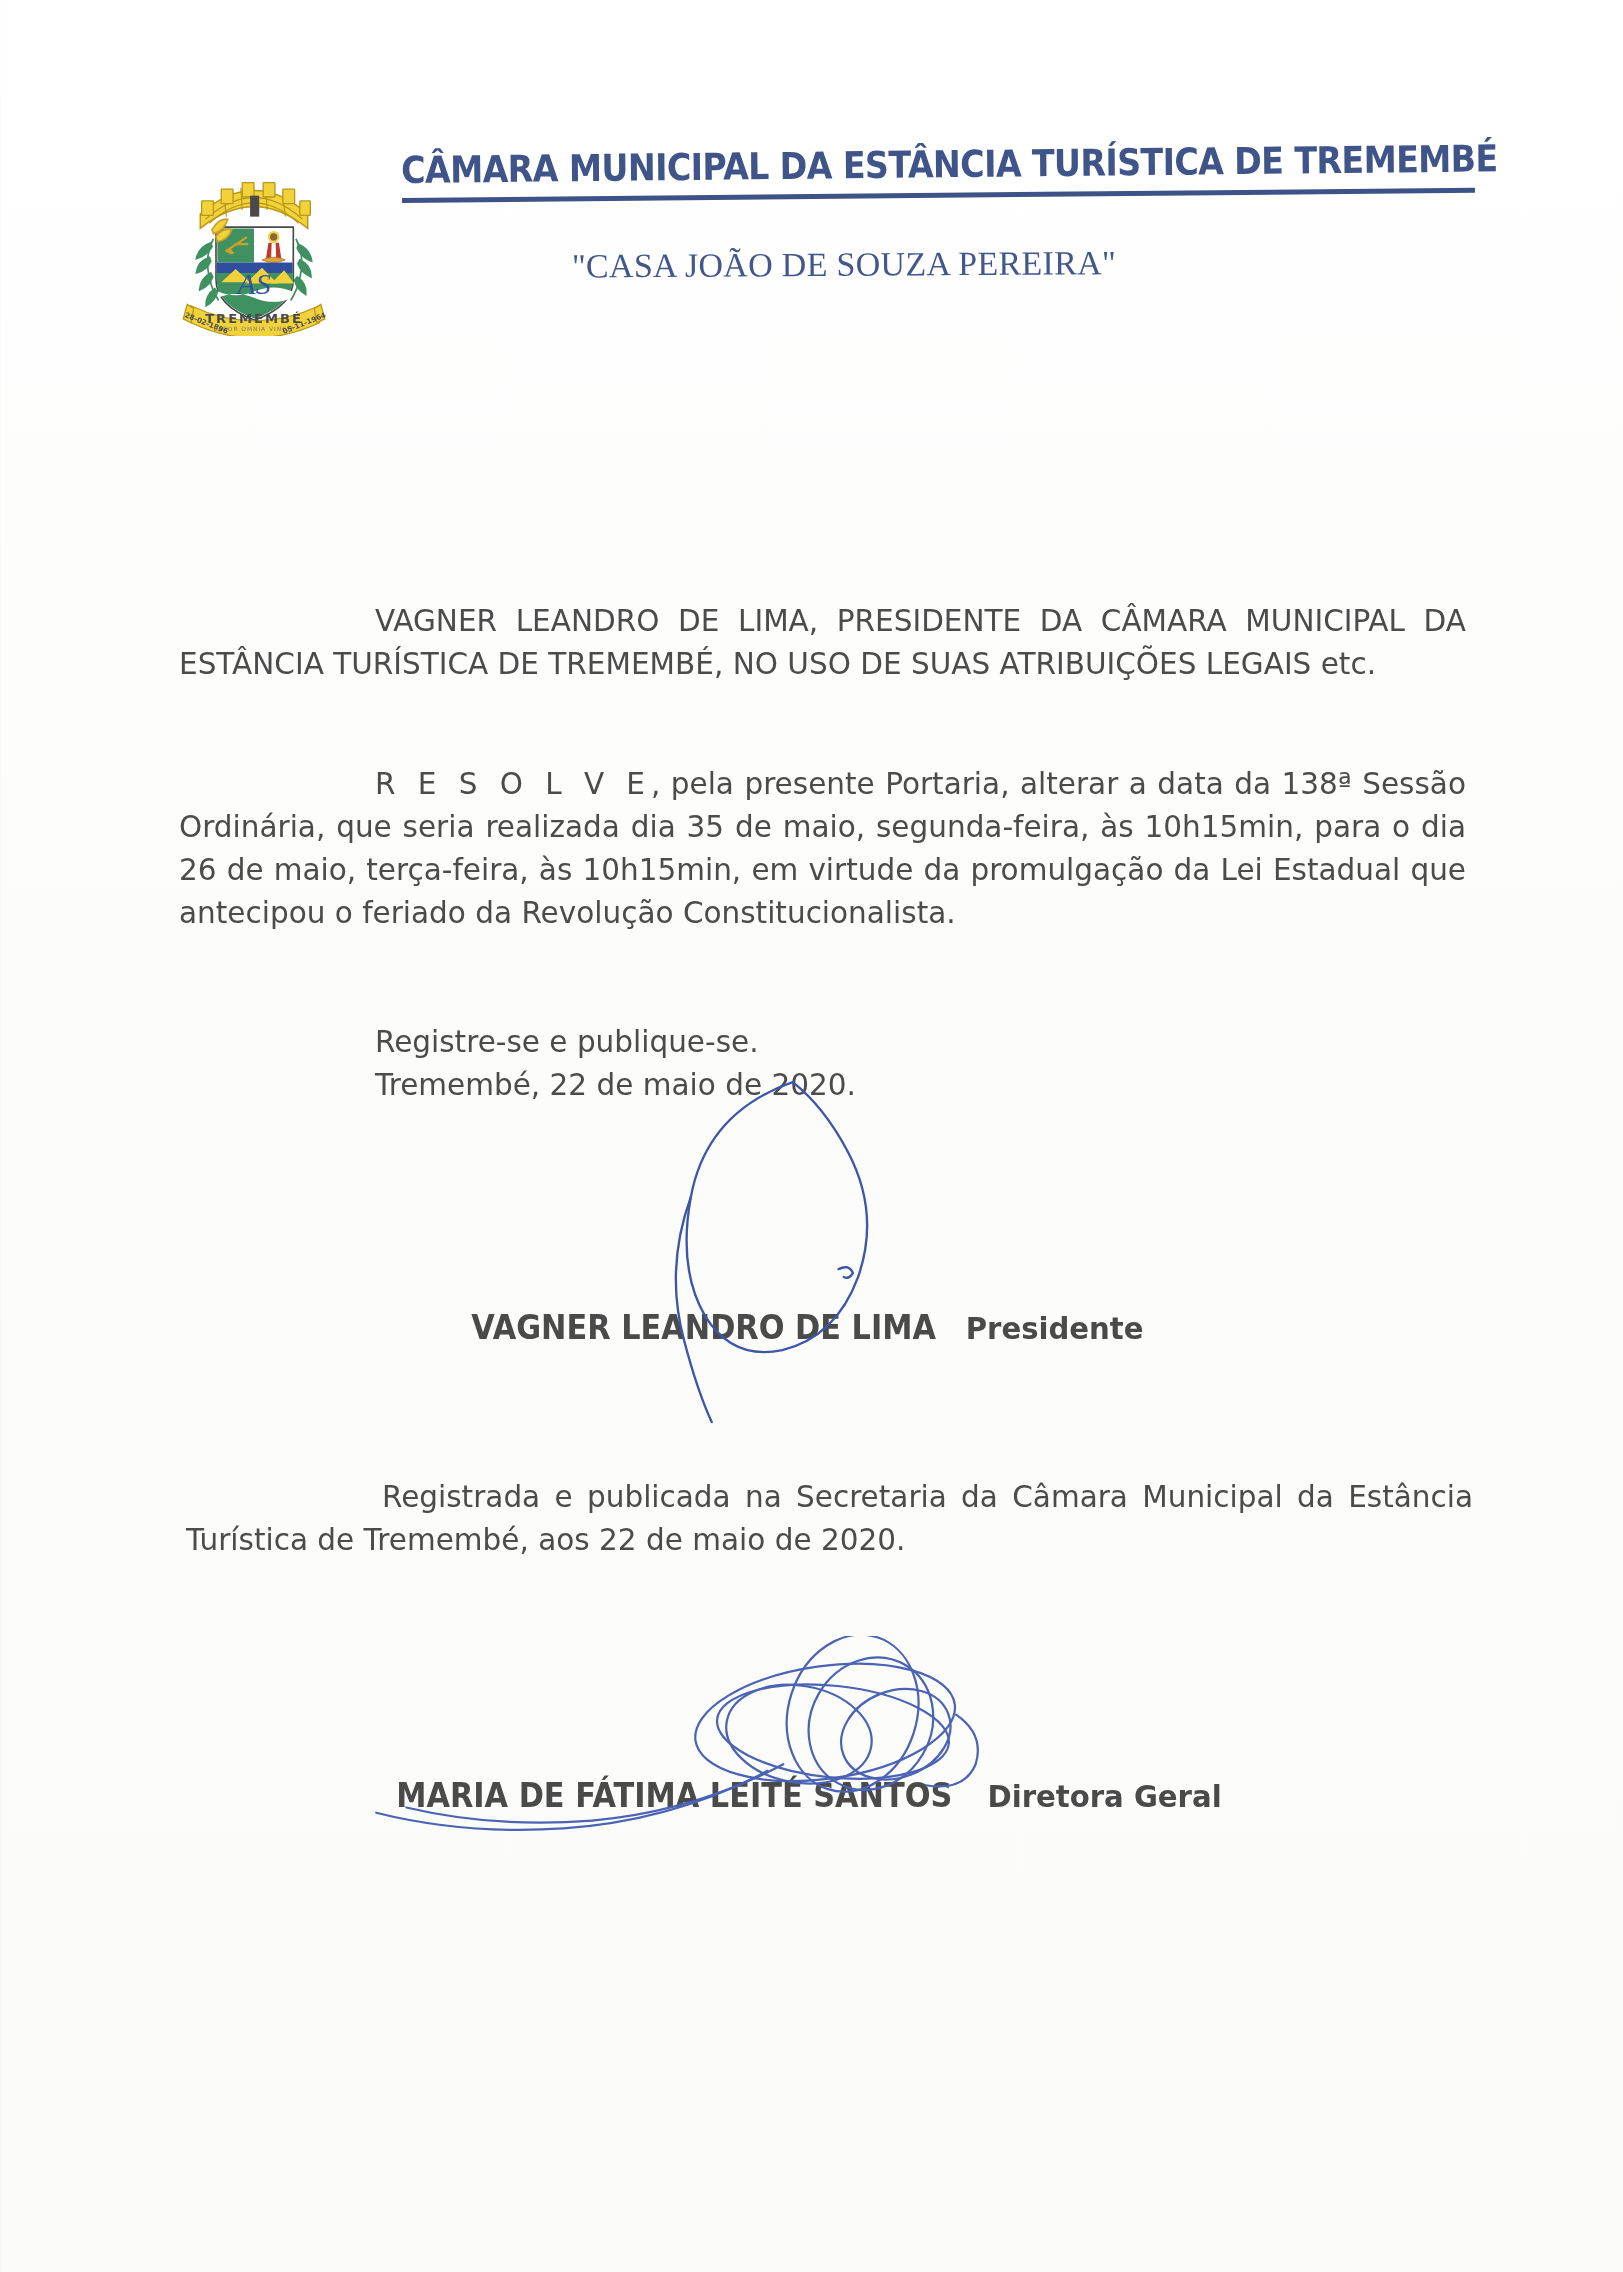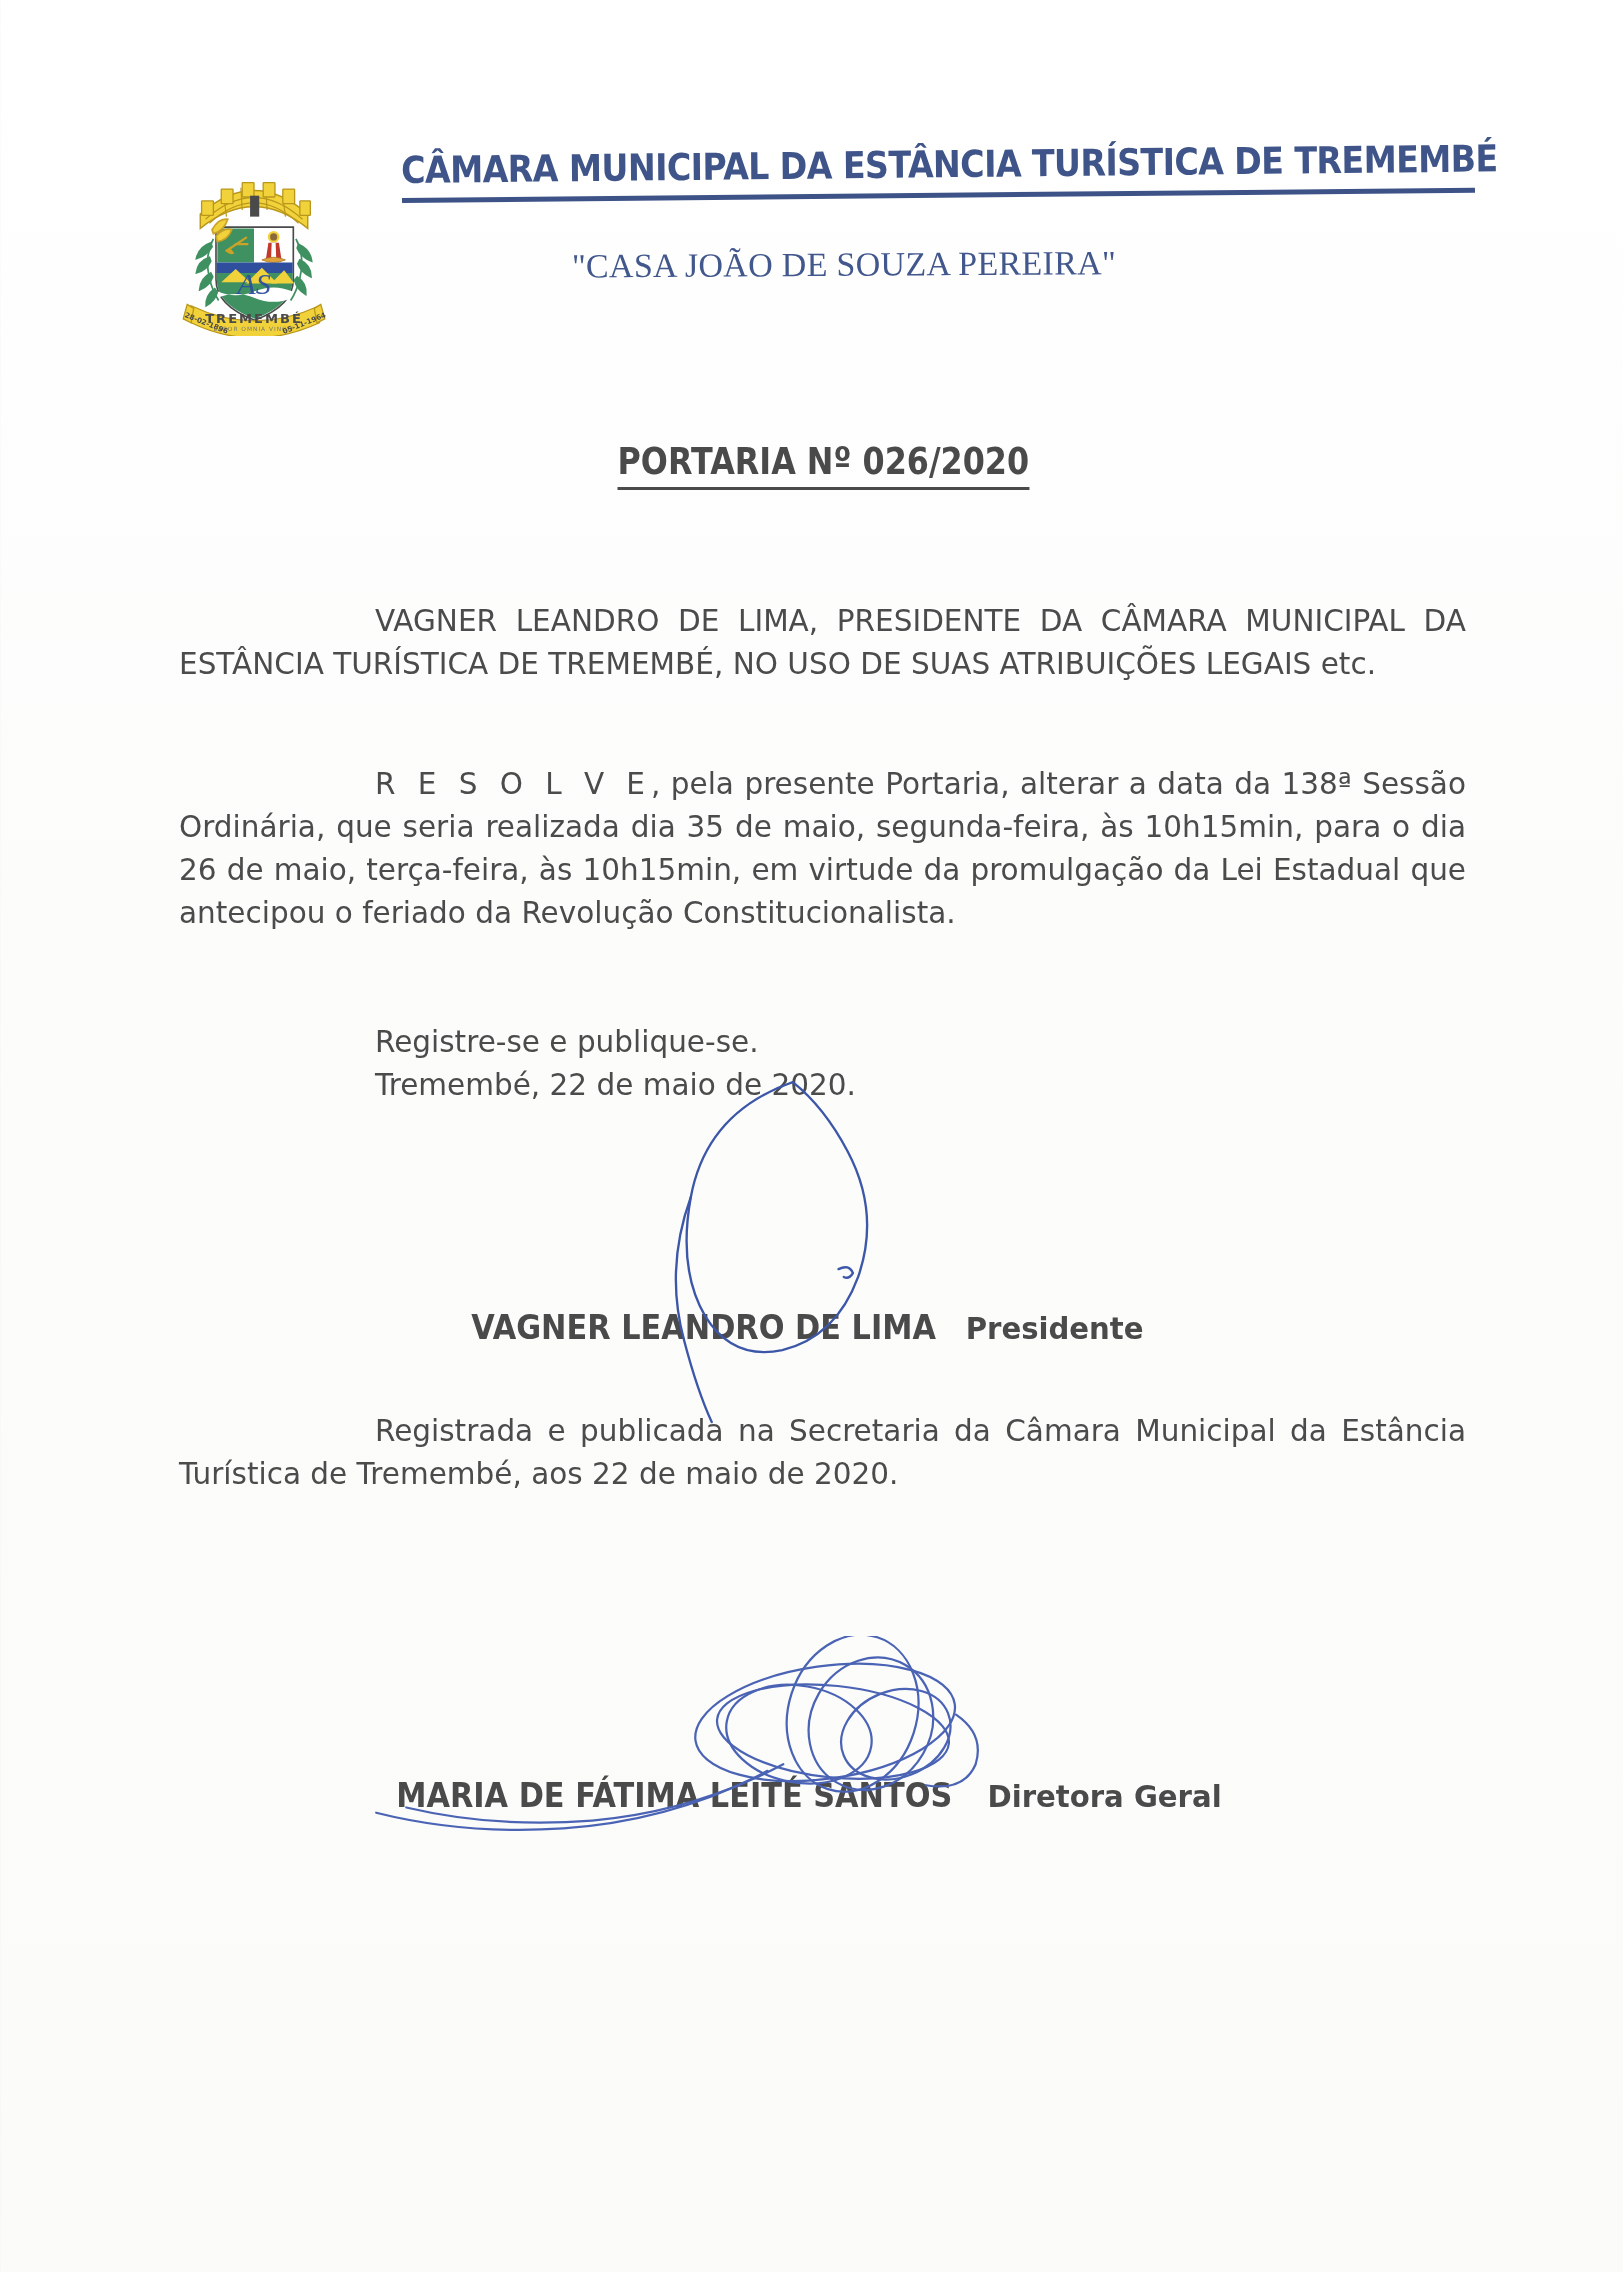--- a/index.html
+++ b/index.html
@@ -116,21 +116,21 @@
     font-family: "DejaVu Sans", "Liberation Sans", sans-serif;
     font-size: 29.5px;
     line-height: 1.46;
     text-align: justify;
     text-justify: inter-word;
   }
   .body-block.indent { text-indent: 196px; }
   .body-block.p1 { top: 600px; }
   .body-block.p2 { top: 763px; }
   .body-block.p3 { top: 1021px; text-align: left; text-indent: 196px; }
-  .body-block.p4 { top: 1410px; }
+  .body-block.p4 { top: 1476px; margin-left: 7px; }
 
   .p3-line2 { display: block; text-indent: 196px; }
 
   .resolve-word { letter-spacing: 5.9px; }
 
   
   .sig-block {
     position: absolute;
     left: 0;
     width: 1577px;
@@ -252,23 +252,20 @@
         </g>
       </svg>
     </div>
 
     <div class="org-title">CÂMARA MUNICIPAL DA ESTÂNCIA TURÍSTICA DE TREMEMBÉ</div>
     <div class="org-title-rule"></div>
 
     <div class="org-subtitle">"CASA JOÃO DE SOUZA PEREIRA"</div>
   </div>
 
-  <div class="doc-title">
-    <span>PORTARIA Nº 026/2020</span>
-  </div>
 
   <div class="body-block indent p1">VAGNER LEANDRO DE LIMA, PRESIDENTE DA CÂMARA MUNICIPAL DA ESTÂNCIA TURÍSTICA DE TREMEMBÉ, NO USO DE SUAS ATRIBUIÇÕES LEGAIS etc.</div>
 
   <div class="body-block indent p2">
     <span class="resolve-word">R E S O L V E</span><span>, pela presente Portaria, alterar a data da 138ª Sessão Ordinária, que seria realizada dia 35 de maio, segunda-feira, às 10h15min, para o dia 26 de maio, terça-feira, às 10h15min, em virtude da promulgação da Lei Estadual que antecipou o feriado da Revolução Constitucionalista.</span>
   </div>
 
   <div class="body-block p3">
     <span>Registre-se e publique-se.</span><br>
     <span class="p3-line2">Tremembé, 22 de maio de 2020.</span>

